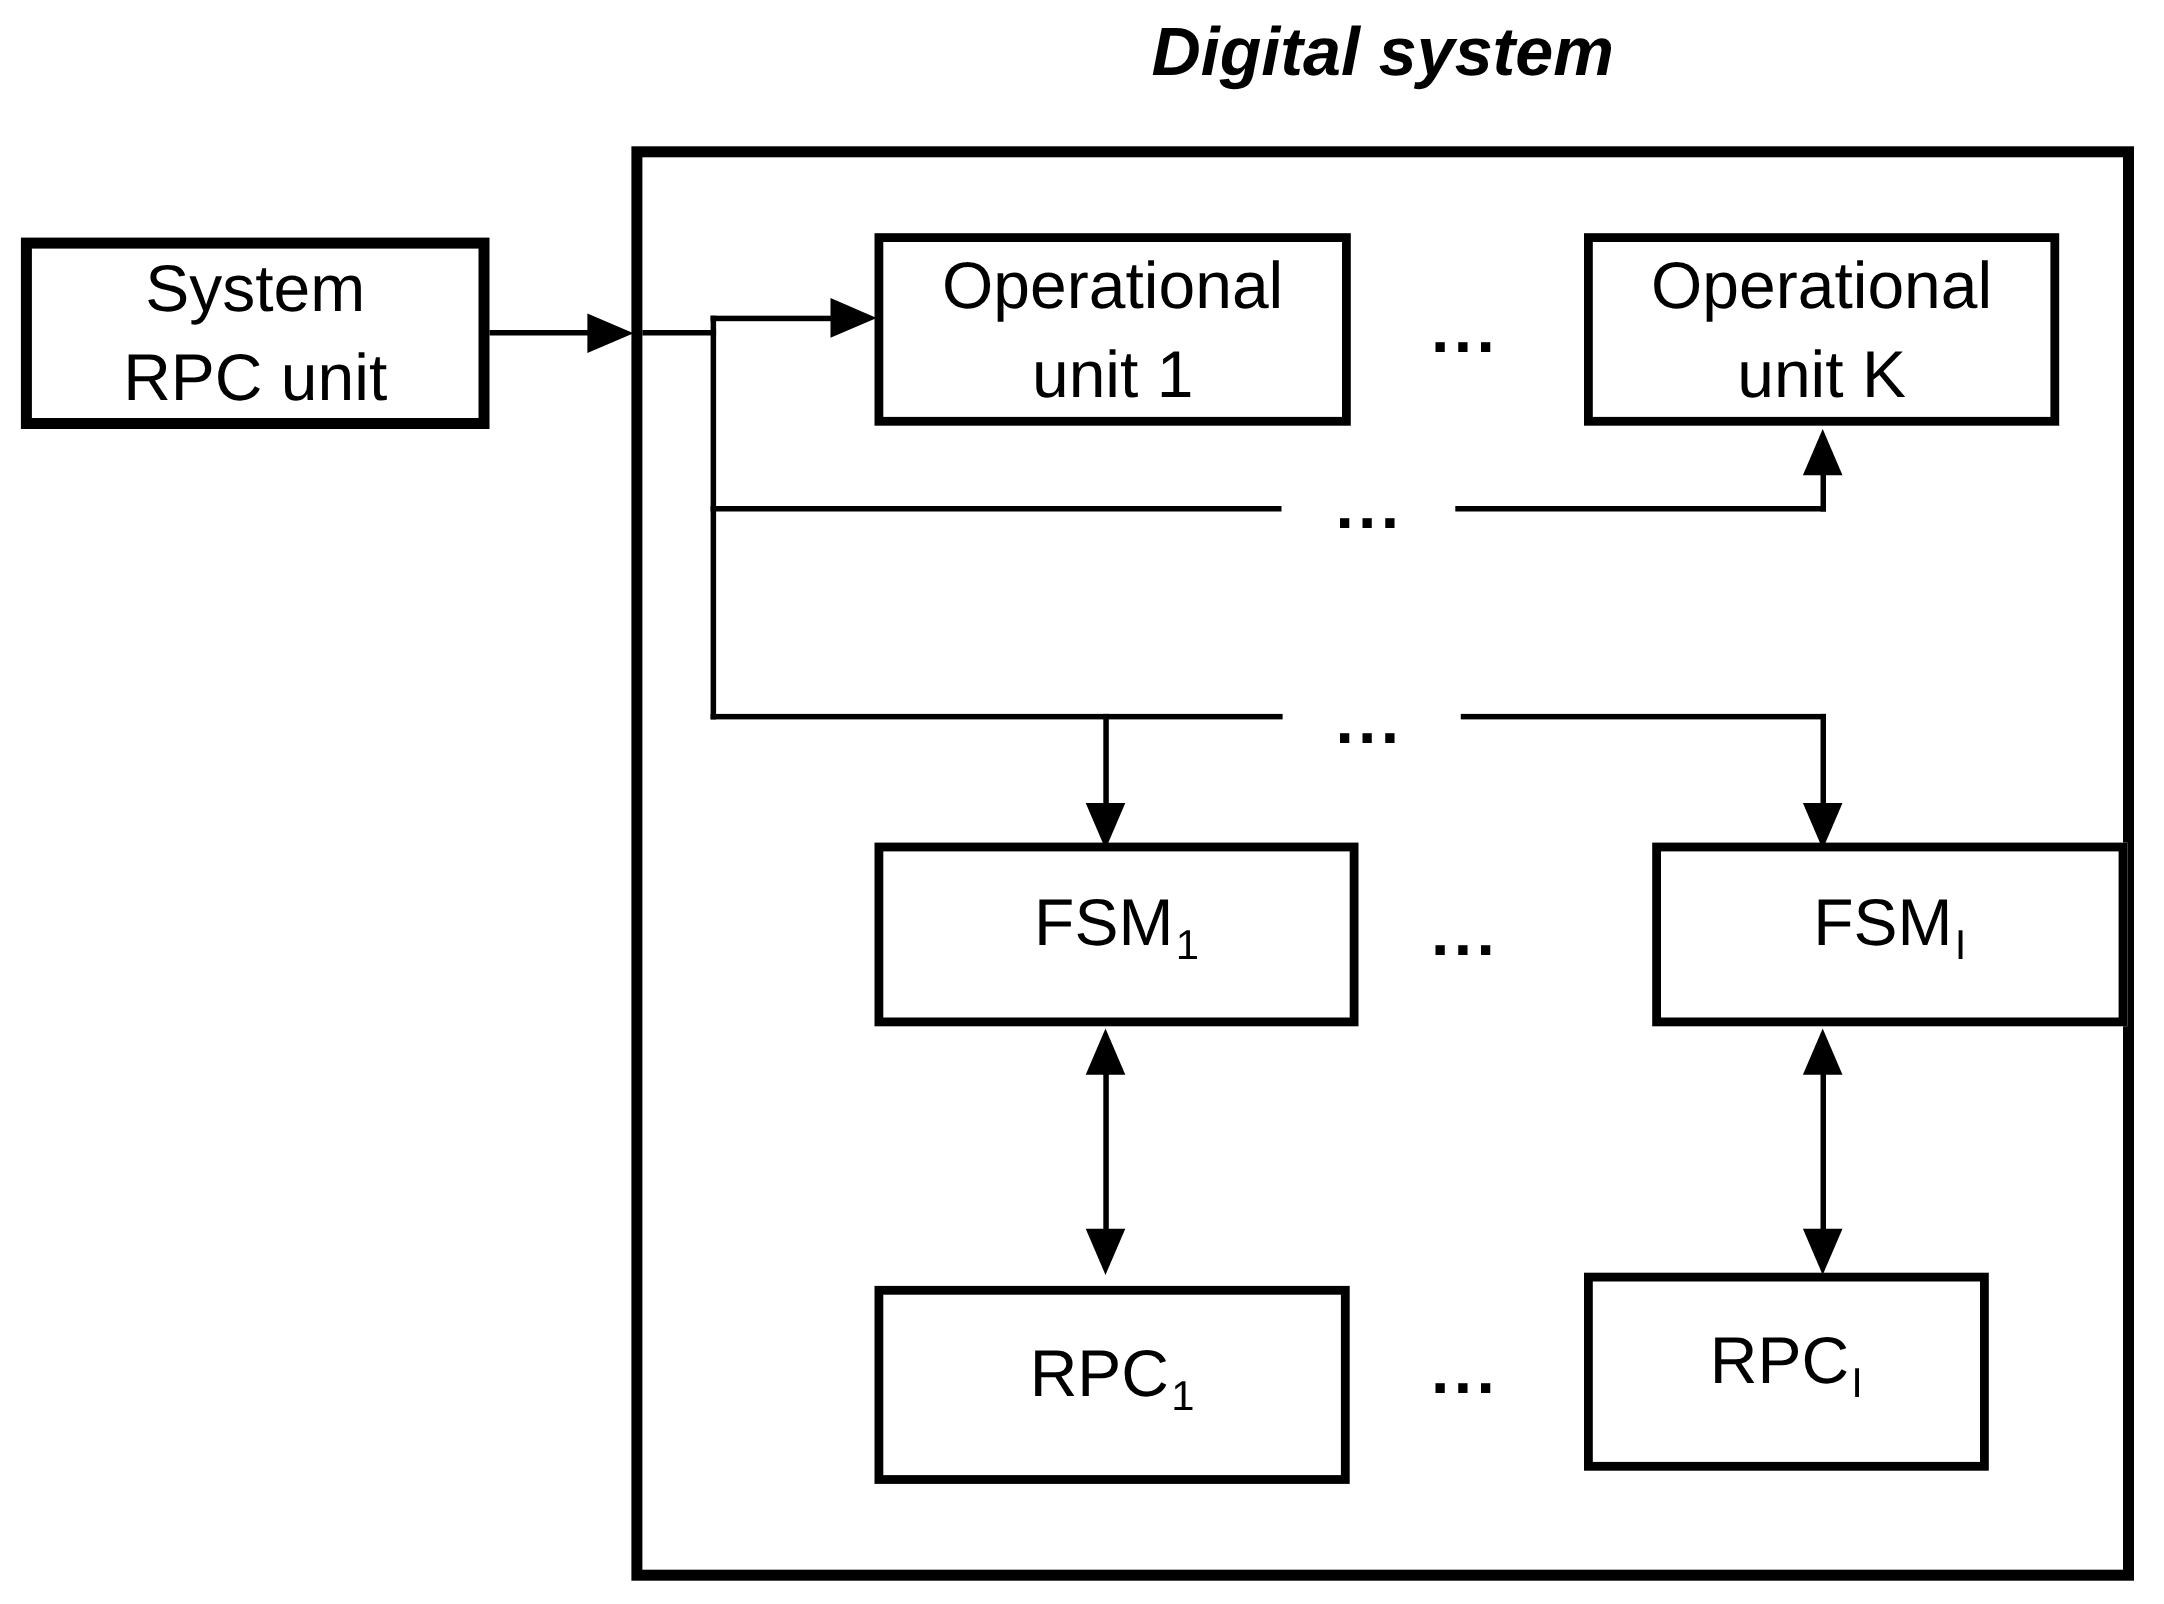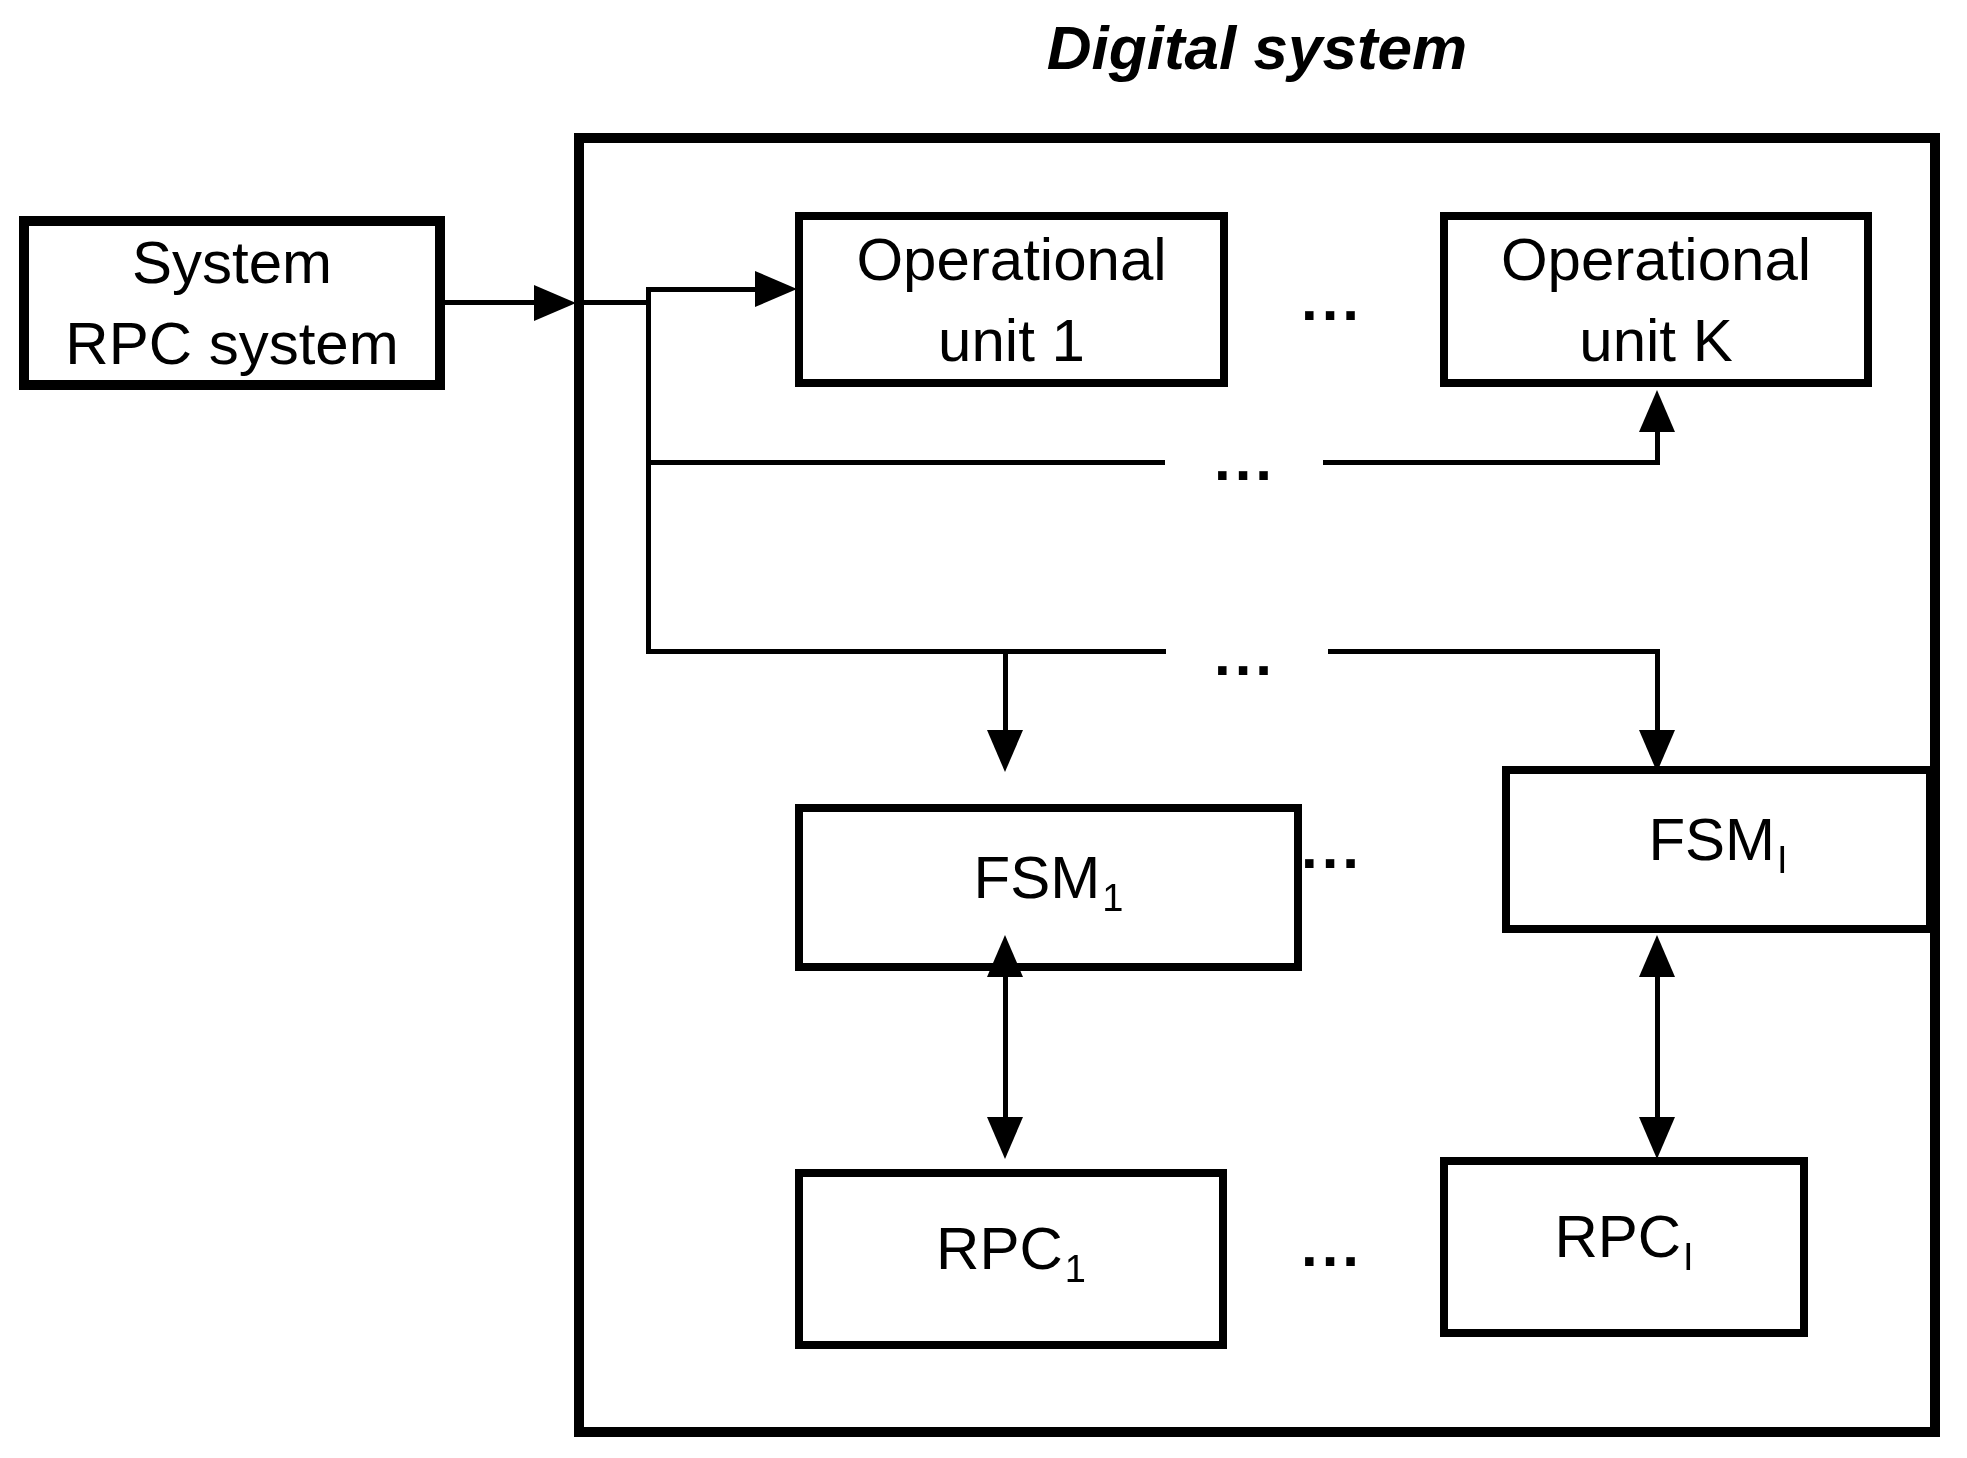--- a/index.html
+++ b/index.html
@@ -43,34 +43,34 @@
 <body>
 
 <div class="stage">
 
   <div class="title">Digital system</div>
 
   <div class="outer"></div>
 
   <div class="box thick" style="left:19px; top:216px; width:426px; height:174px;">
     <span>System</span>
-    <span>RPC system</span>
+    <span>RPC unit</span>
   </div>
 
   <div class="box" style="left:795px; top:212px; width:433px; height:175px;">
     <span>Operational</span>
     <span>unit 1</span>
   </div>
 
   <div class="box" style="left:1440px; top:212px; width:432px; height:175px;">
     <span>Operational</span>
     <span>unit K</span>
   </div>
 
-  <div class="box" style="left:795px; top:766px; width:507px; height:167px;margin-top:38px;">
+  <div class="box" style="left:795px; top:766px; width:440px; height:167px;">
     <span class="lbl"><span>FSM</span><span class="sub">1</span></span>
   </div>
 
   <div class="box" style="left:1502px; top:766px; width:432px; height:167px;">
     <span class="lbl"><span>FSM</span><span class="sub">I</span></span>
   </div>
 
   <div class="box" style="left:795px; top:1169px; width:432px; height:180px;">
     <span class="lbl"><span>RPC</span><span class="sub">1</span></span>
   </div>

